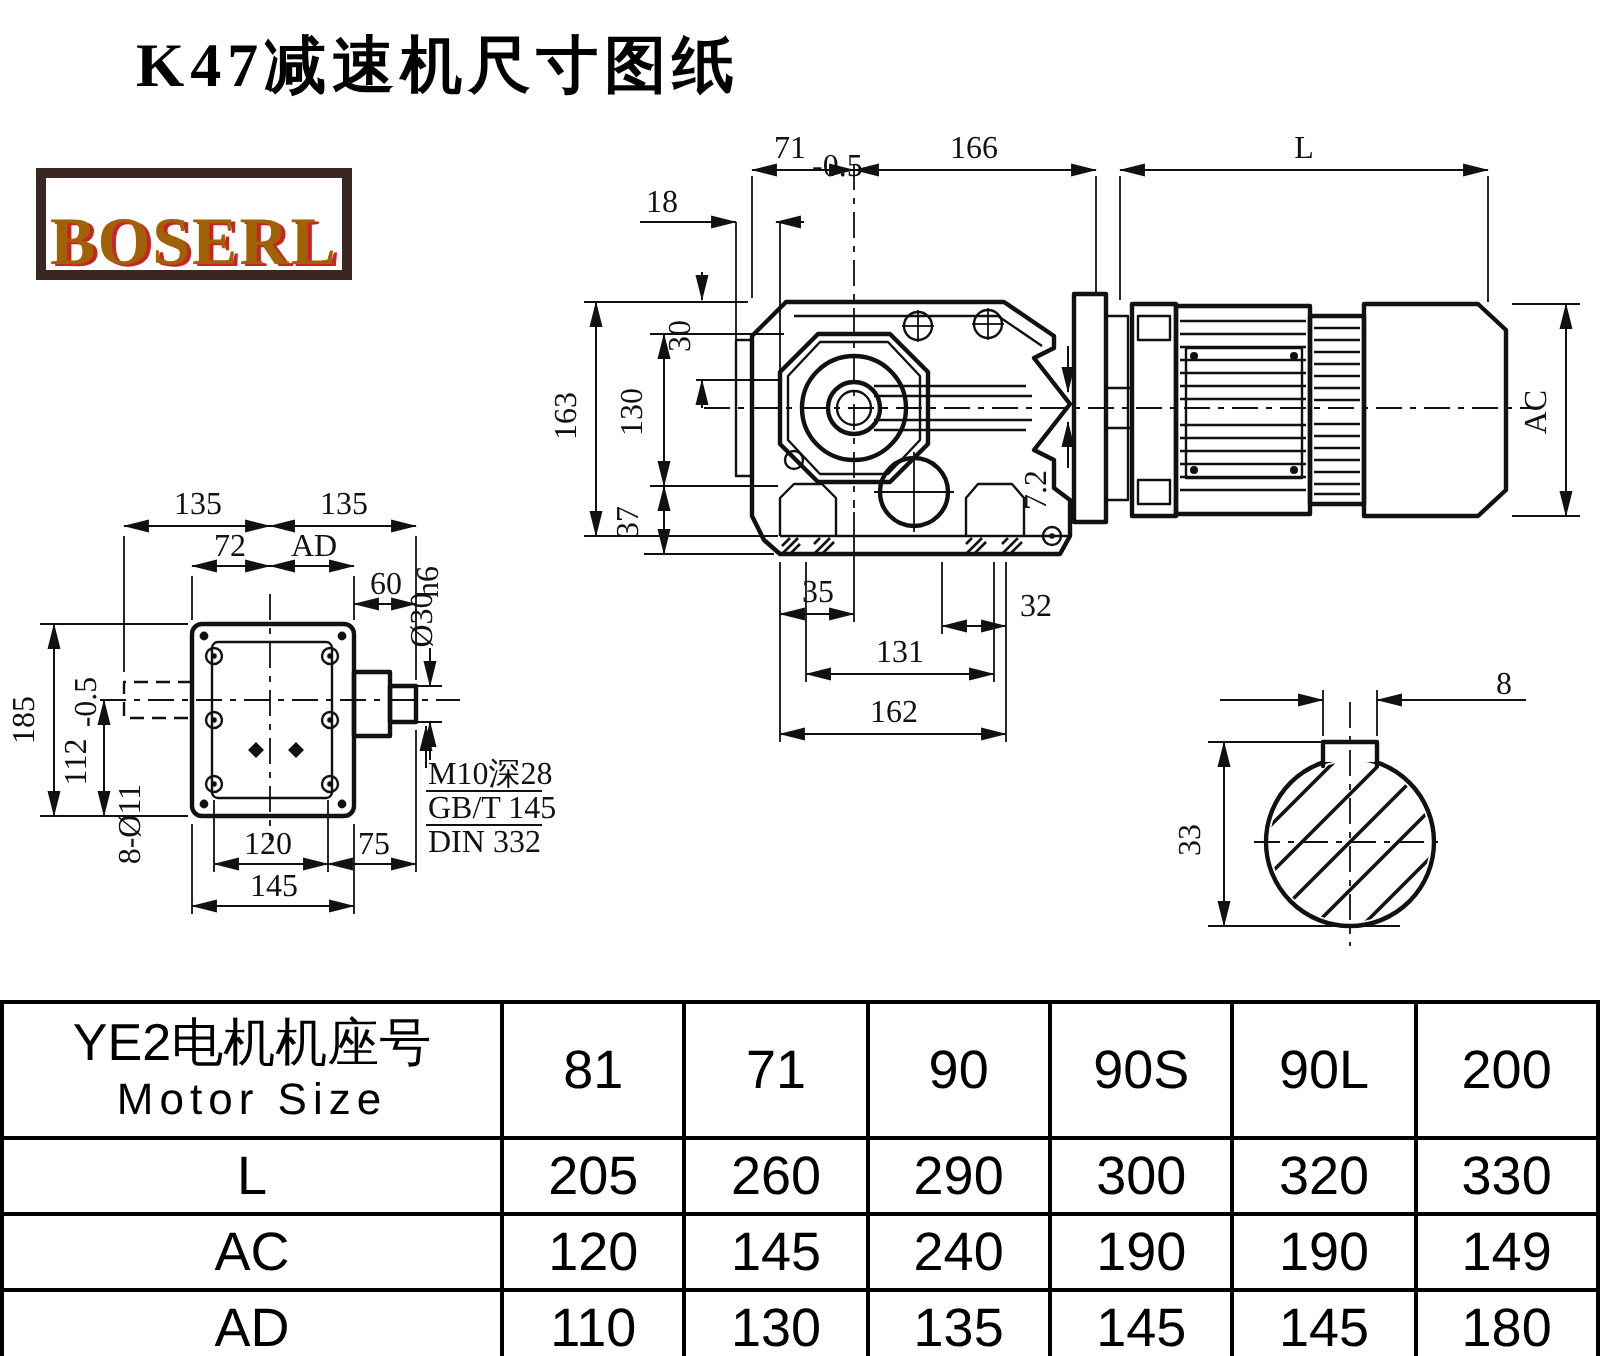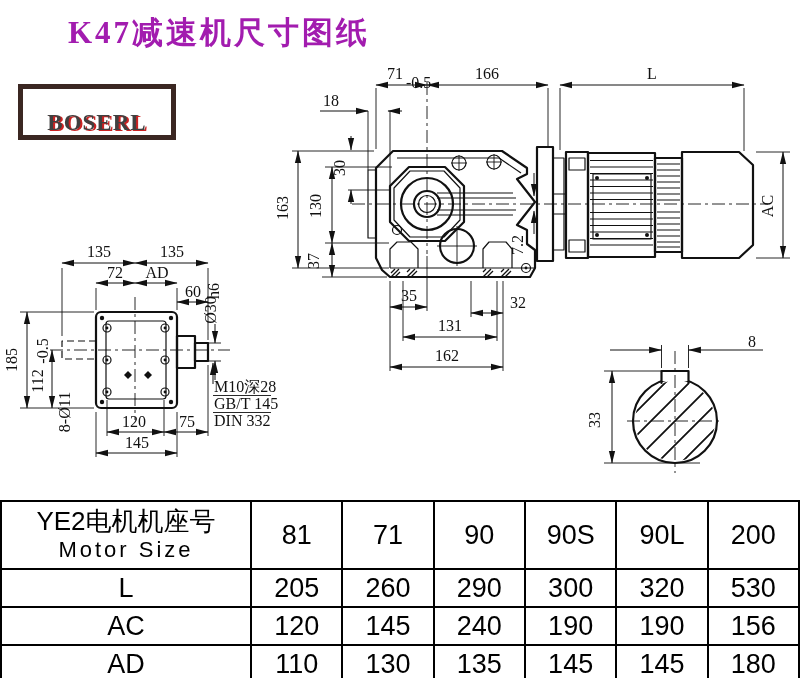--- a/index.html
+++ b/index.html
@@ -1,23 +1,23 @@
 <!DOCTYPE html>
 <html><head>
 <meta charset="utf-8">
 <style>
   html,body{margin:0;padding:0;background:#fff;}
   body{width:800px;height:678px;position:relative;overflow:hidden;
        font-family:"Liberation Sans",sans-serif;color:#111;}
   .title{position:absolute;left:68px;top:12px;font-family:"Liberation Serif",serif;
-         font-weight:bold;font-size:31px;letter-spacing:3px;color:#a21caf;}
+         font-weight:bold;font-size:31px;letter-spacing:3px;color:#000000;}
   .logo{position:absolute;left:18px;top:84px;width:148px;height:46px;
         border:5px solid #3b2722;background:#fff;display:flex;align-items:center;justify-content:center;}
-  .logo span{font-family:"Liberation Serif",serif;font-weight:bold;font-size:23px;
-        color:#404040;text-shadow:2px 1px 0 #cc2222;letter-spacing:1px;line-height:1;margin-top:20px;}
+  .logo span{font-family:"Liberation Serif",serif;font-weight:bold;font-size:34px;
+        color:#a16207;text-shadow:2px 1px 0 #cc2222;letter-spacing:1px;line-height:1;margin-top:20px;}
   svg{position:absolute;left:0;top:0;}
   .ol{fill:none;stroke:#111;stroke-width:2.2;stroke-linejoin:round;stroke-linecap:round;}
   .ol2{fill:none;stroke:#111;stroke-width:1.2;stroke-linejoin:round;}
   .dim{fill:none;stroke:#111;stroke-width:1;}
   .ext{fill:none;stroke:#111;stroke-width:0.9;}
   .cl{fill:none;stroke:#111;stroke-width:0.9;stroke-dasharray:13 4 3 4;}
   .hl{stroke:#111;stroke-width:1.3;}
   .dimt{font-family:"Liberation Serif",serif;font-size:16px;fill:#111;}
   .nd{fill:#111;stroke:none;}
   
@@ -290,30 +290,30 @@
     <td>90L</td>
     <td>200</td>
   </tr>
   <tr class="vrow">
     <td>L</td>
     <td>205</td>
     <td>260</td>
     <td>290</td>
     <td>300</td>
     <td>320</td>
-    <td>530</td>
+    <td>330</td>
   </tr>
   <tr class="vrow">
     <td>AC</td>
     <td>120</td>
     <td>145</td>
     <td>240</td>
     <td>190</td>
     <td>190</td>
-    <td>156</td>
+    <td>149</td>
   </tr>
   <tr class="vrow">
     <td>AD</td>
     <td>110</td>
     <td>130</td>
     <td>135</td>
     <td>145</td>
     <td>145</td>
     <td>180</td>
   </tr>

